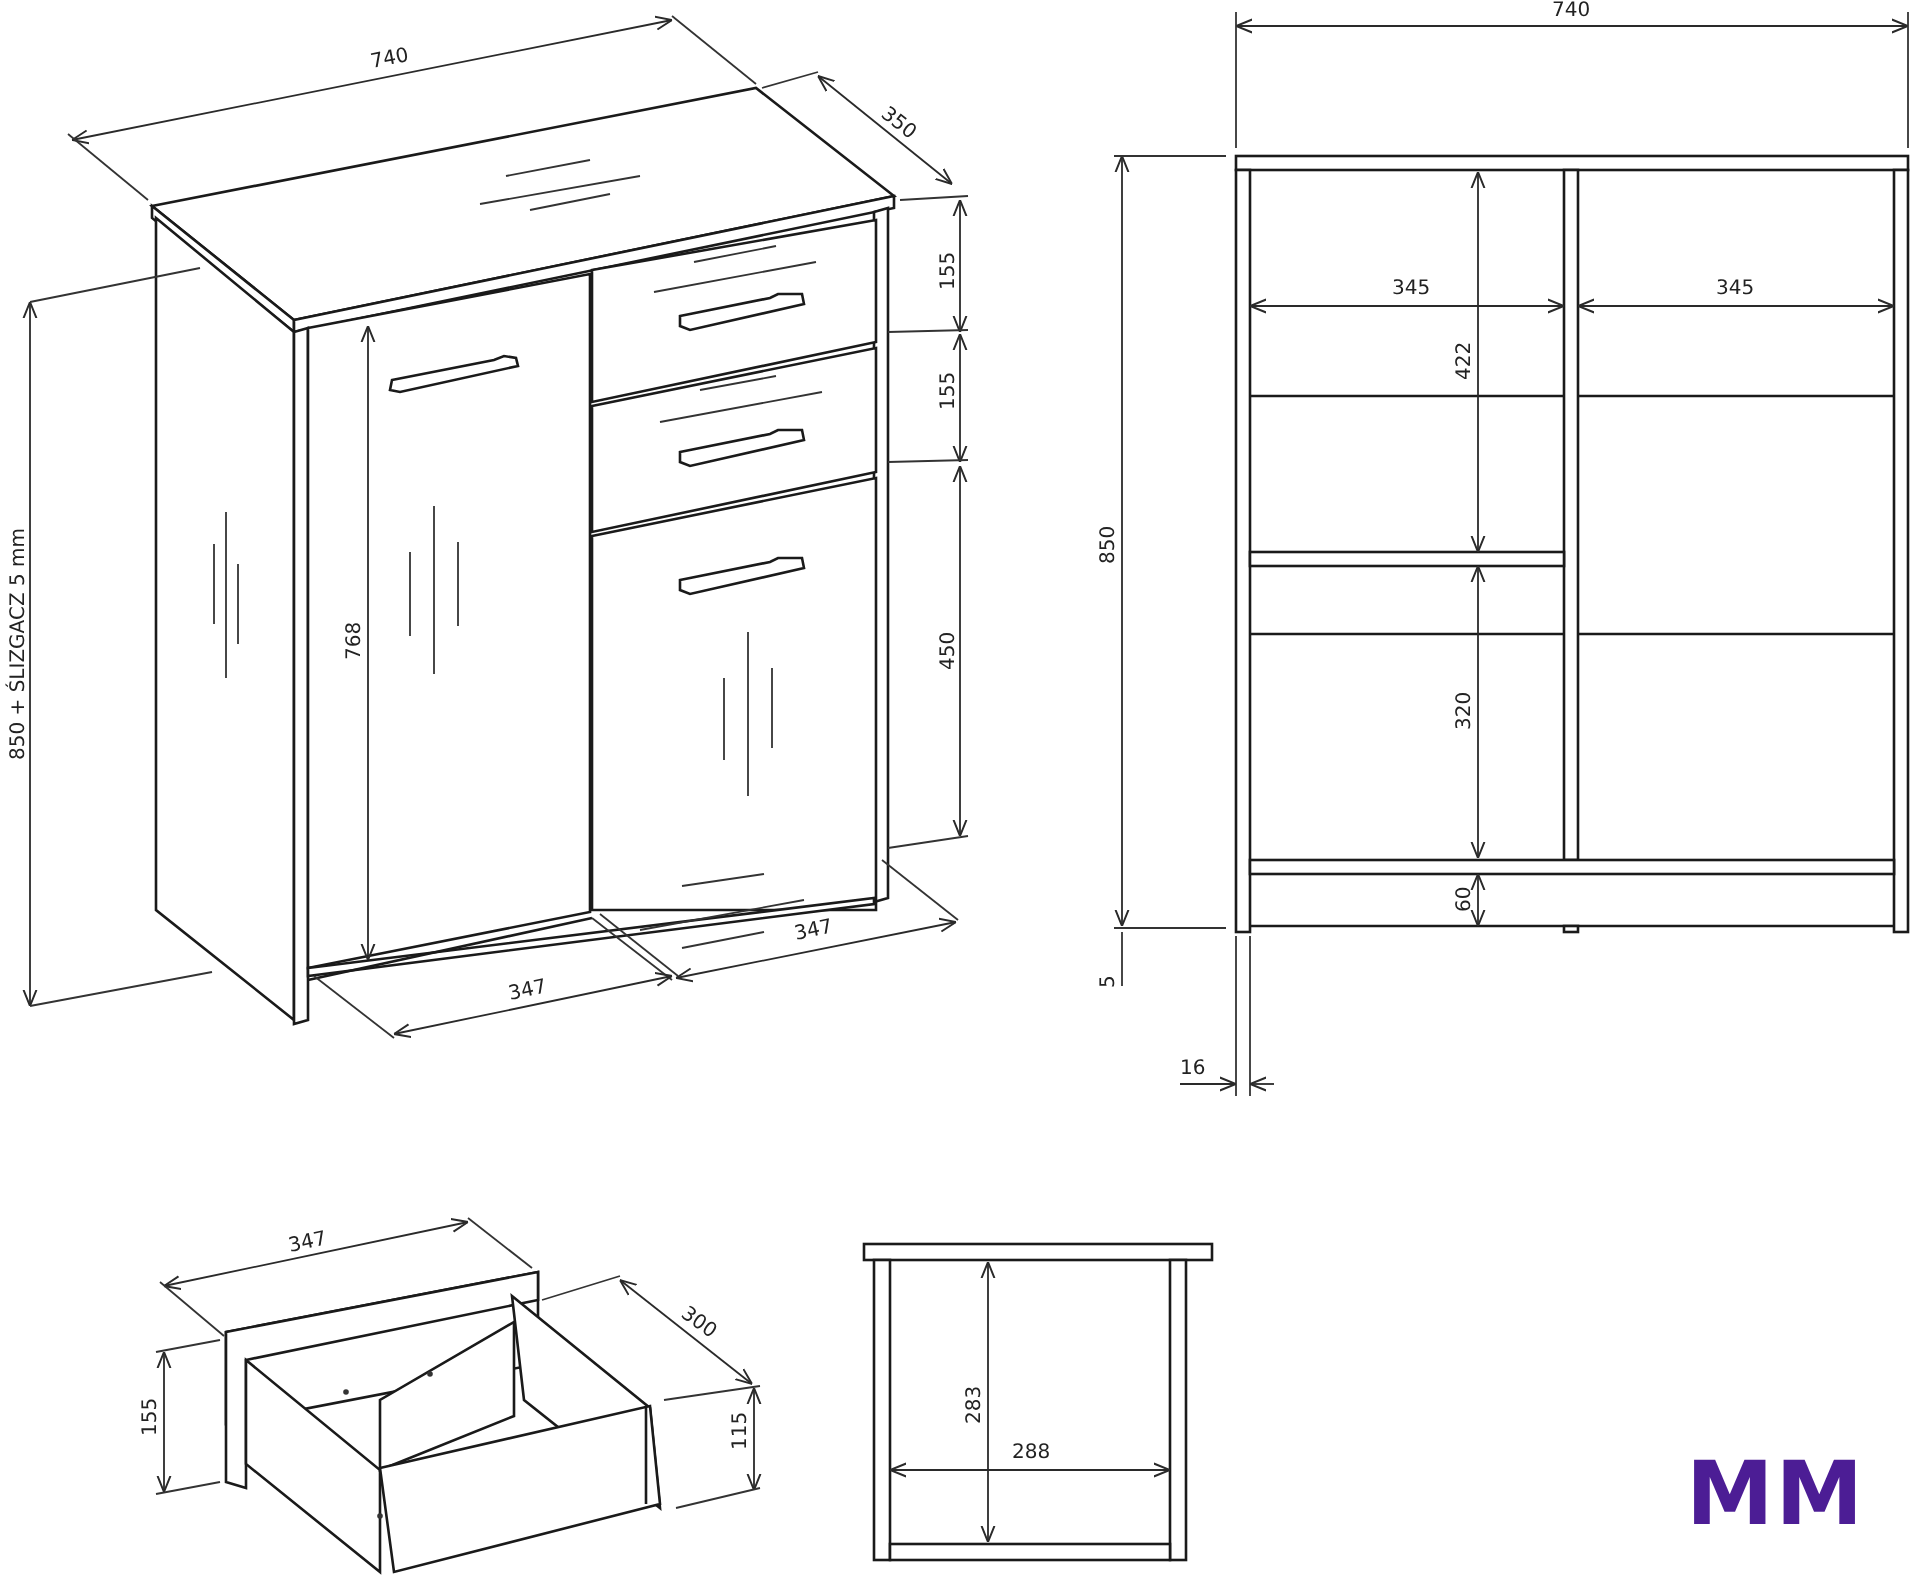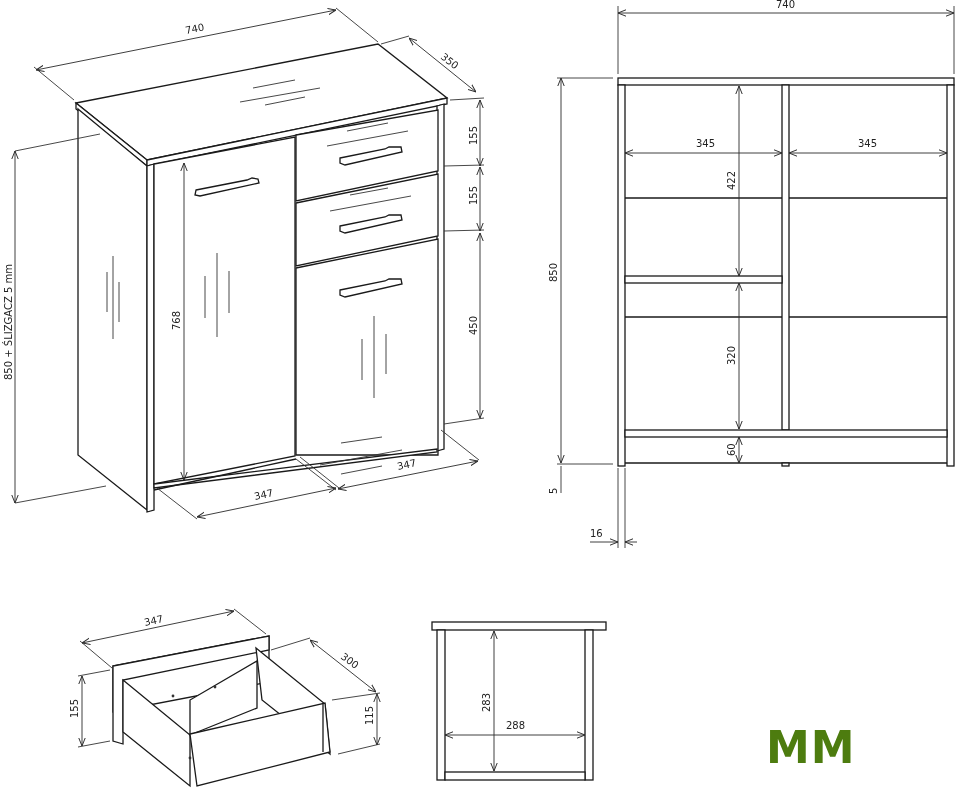--- a/index.html
+++ b/index.html
@@ -3,21 +3,21 @@
 <meta charset="utf-8">
 <style>
   html, body { margin: 0; padding: 0; background: #ffffff; }
   body { width: 955px; height: 788px; overflow: hidden; position: relative; font-family: "DejaVu Sans", sans-serif; }
   svg { position: absolute; left: 0; top: 0; }
   .ln { stroke: #1a1a1a; stroke-width: 1.3; fill: none; }
   .thin { stroke: #333; stroke-width: 0.9; fill: none; }
   .dim { stroke: #2a2a2a; stroke-width: 0.9; fill: none; }
   .panel { stroke: #1a1a1a; stroke-width: 1.3; fill: #ffffff; }
   .lbl { font-family: "DejaVu Sans", sans-serif; font-size: 10px; fill: #222; }
-  .brand { position: absolute; left: 766px; top: 722px; font-family: "DejaVu Sans", sans-serif; font-weight: bold; font-size: 44px; color: #4d7c0f; letter-spacing: 1px; }
+  .brand { position: absolute; left: 843px; top: 722px; font-family: "DejaVu Sans", sans-serif; font-weight: bold; font-size: 44px; color: #4c1d95; letter-spacing: 1px; }
 </style>
 </head>
 <body>
 
 <svg width="955" height="788" viewBox="0 0 955 788" xmlns="http://www.w3.org/2000/svg">
   <defs>
     <marker id="arr" viewBox="0 0 10 10" refX="10" refY="5" markerWidth="9" markerHeight="9" orient="auto-start-reverse">
       <path d="M0,1 L10,5 L0,9" fill="none" stroke="#2a2a2a" stroke-width="1.2"></path>
     </marker>
   </defs>

